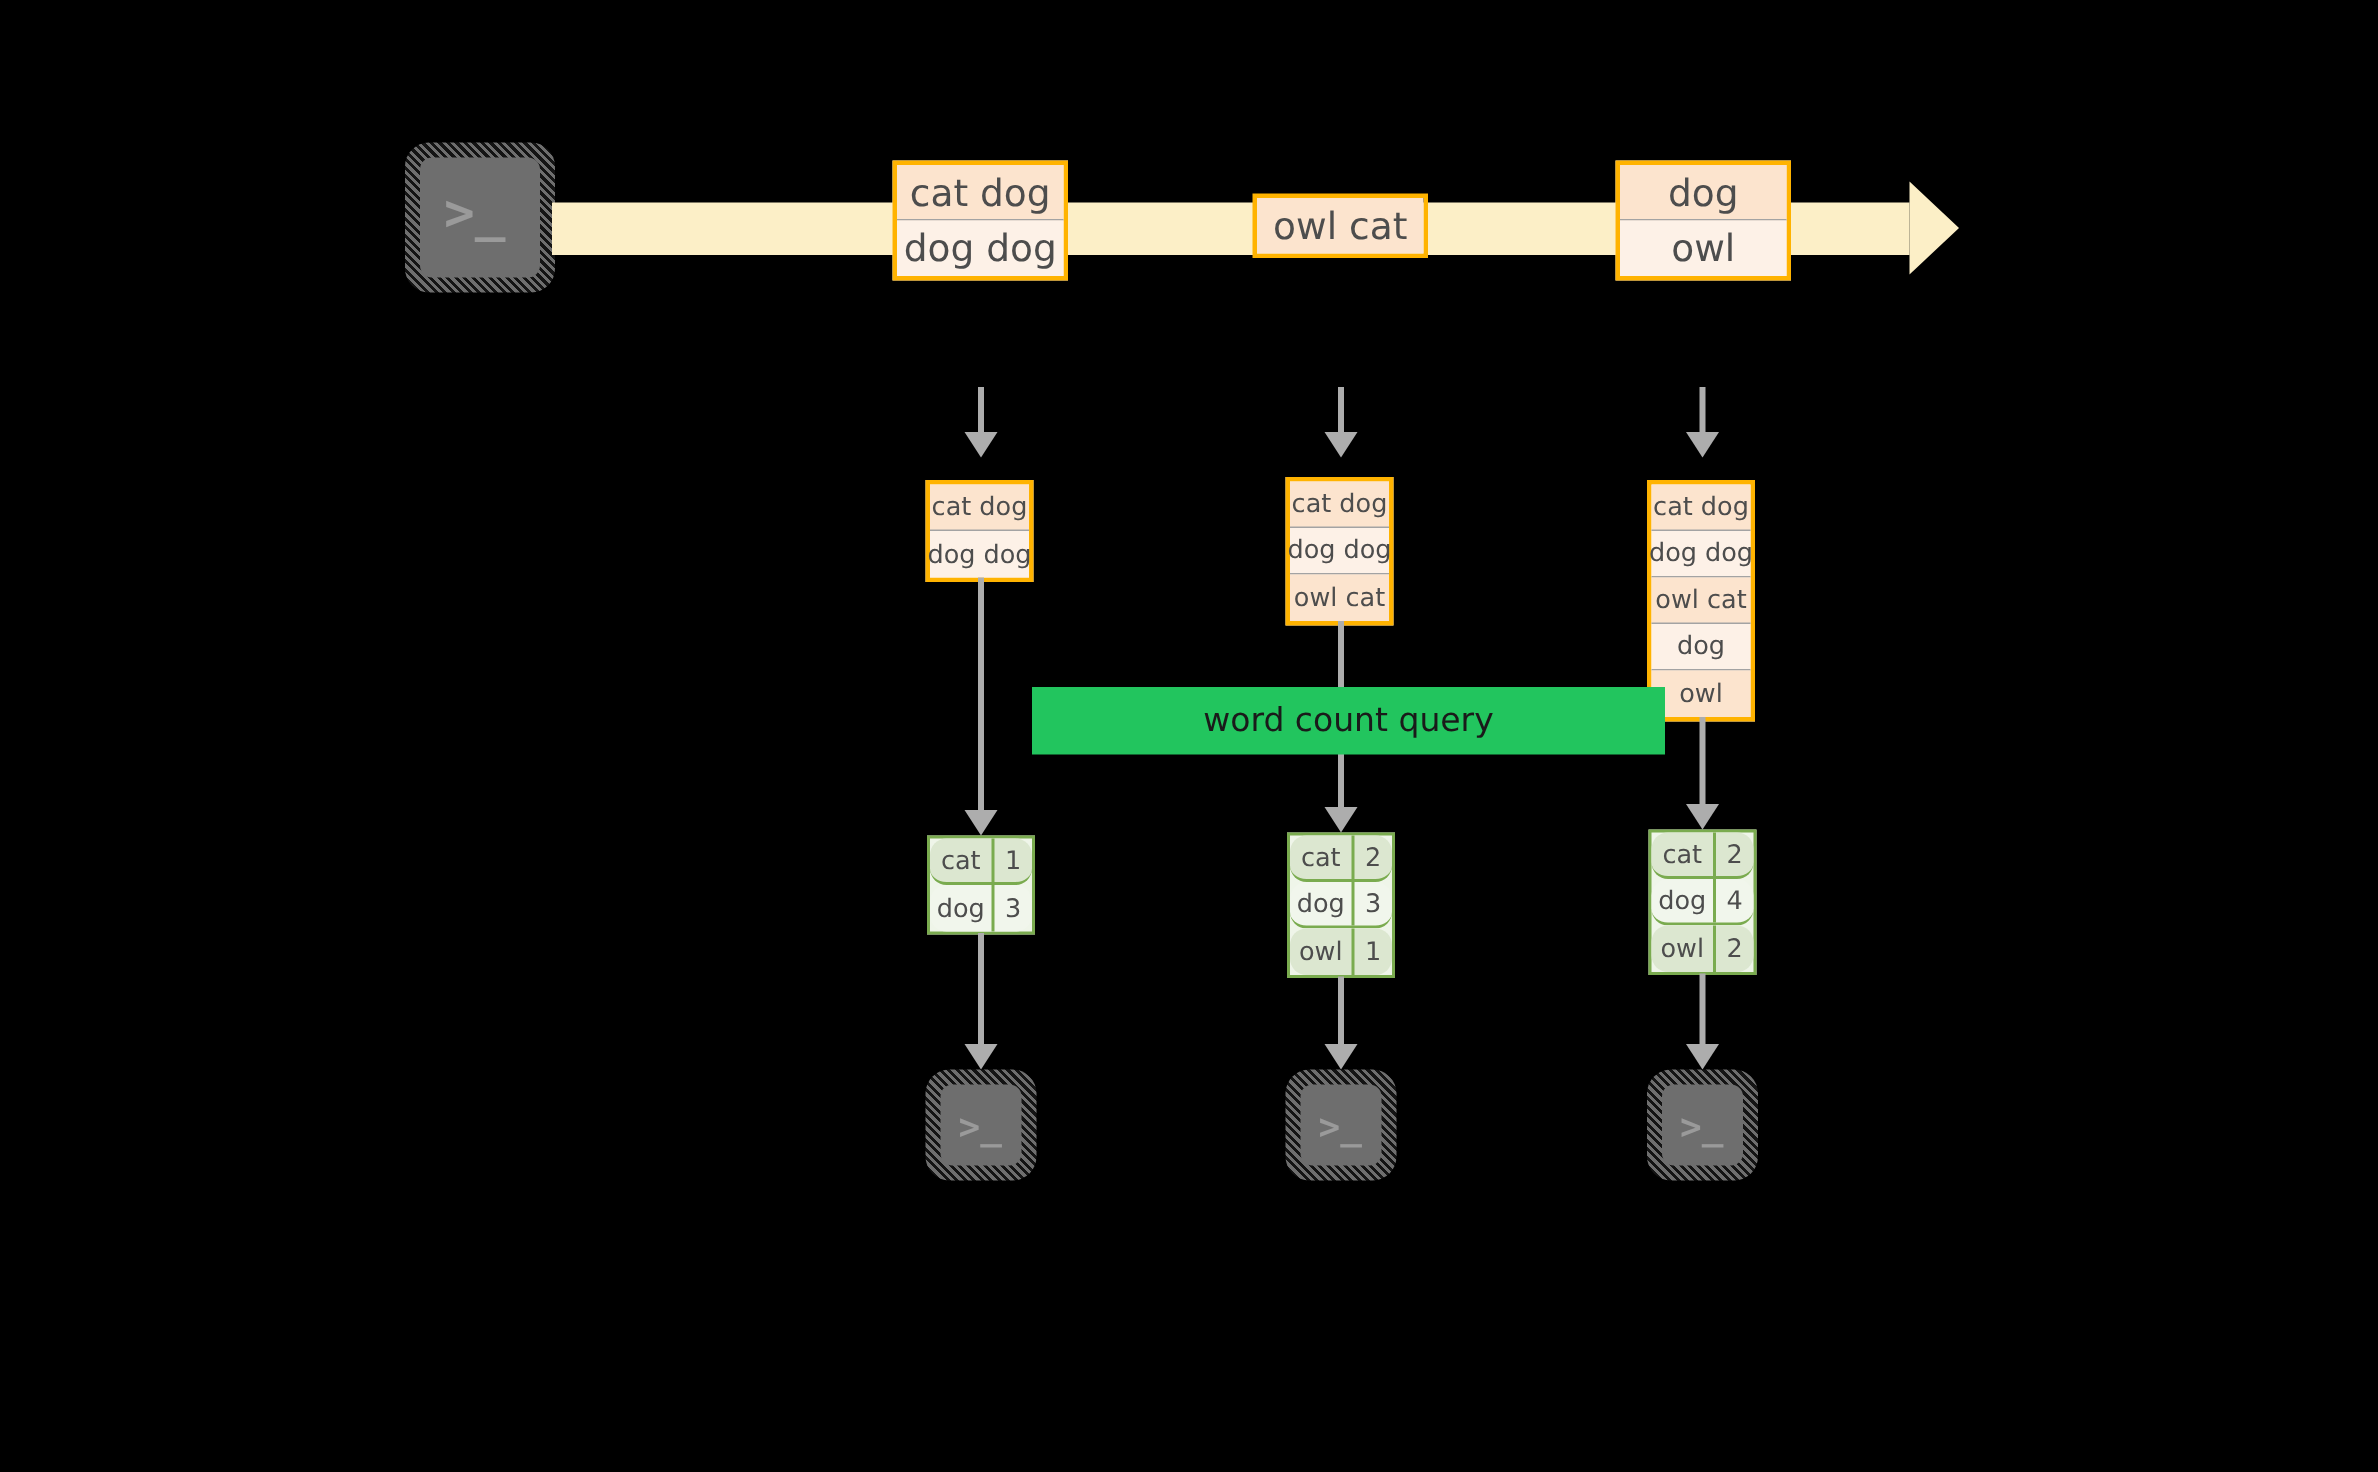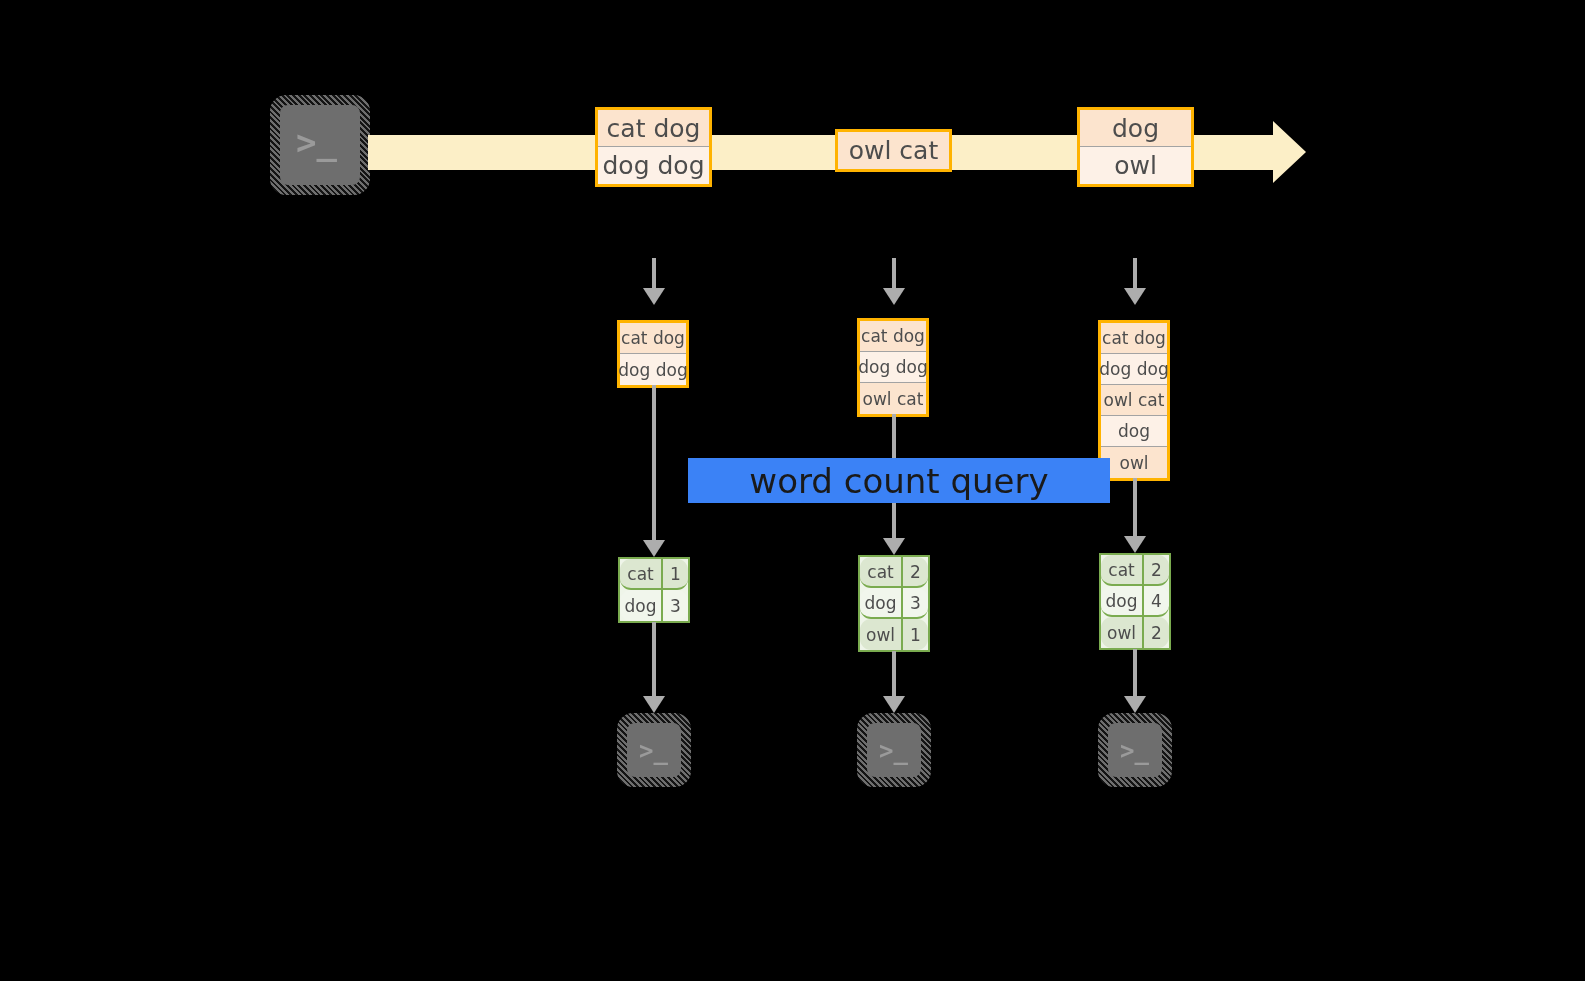--- a/index.html
+++ b/index.html
@@ -146,26 +146,26 @@
     position: absolute;
     width: 0; height: 0;
     border-left: 11px solid transparent;
     border-right: 11px solid transparent;
     border-top: 17px solid #ADADAD;
   }
 
   
   .qlabel {
     position: absolute;
-    background: #3b82f6;
+    background: #22c55e;
     display: flex;
     align-items: center;
     justify-content: center;
     color: #1A1A1A;
-    font-size: 34px;
+    font-size: 22px;
     z-index: 5;
     white-space: nowrap;
   }
 </style>
 </head>
 <body>
 
 <div id="canvas">
 
   <div class="term term-big" style="left:270px; top:95px;">

